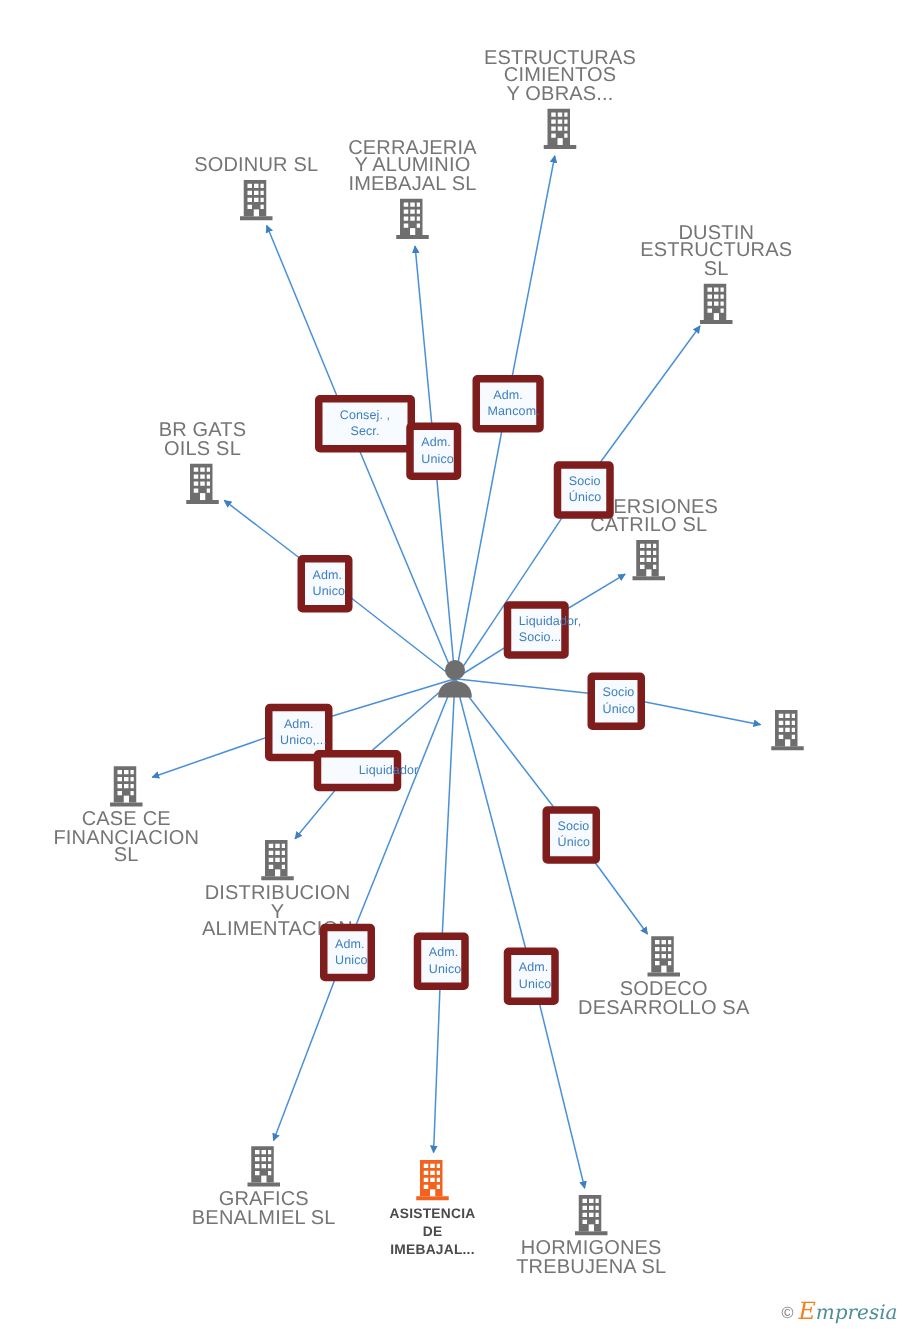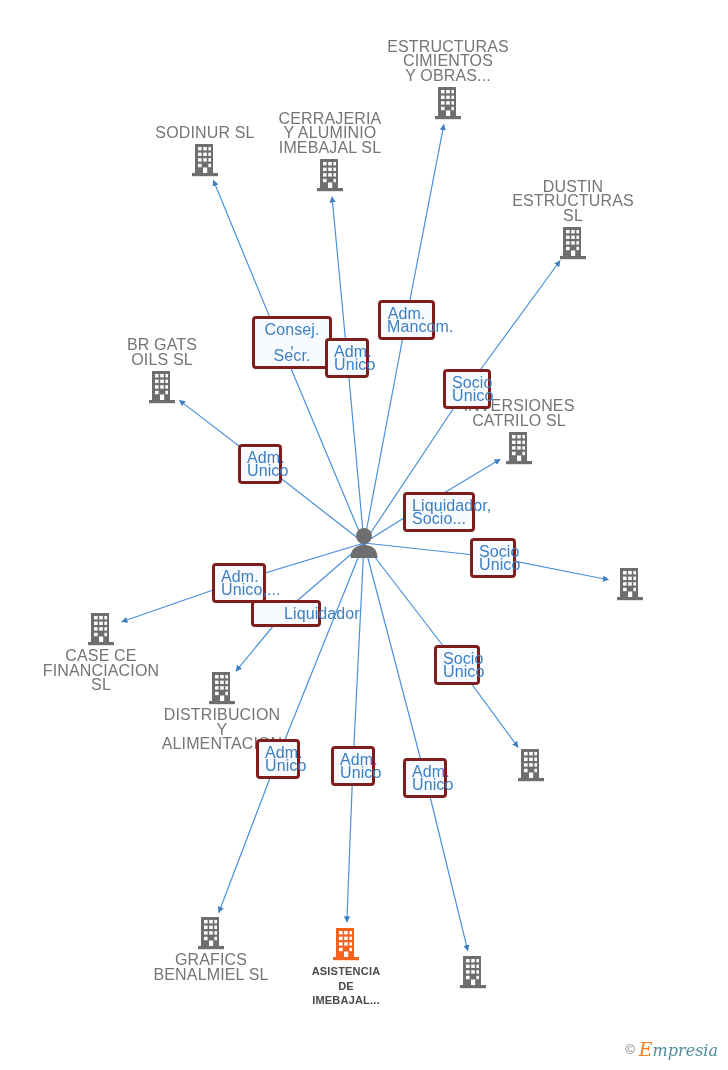--- a/index.html
+++ b/index.html
@@ -55,24 +55,24 @@
     color:#4a4a4a;
     font-weight:bold;
     font-size:11px;
     letter-spacing:.2px;
   }
   
   .badge{
     position:absolute;
     box-sizing:border-box;
     background:#f7fbff;
-    border:3px solid #7f1d1d;
+    border:6px solid #7f1d1d;
     border-radius:4px;
     color:#3d7fc1;
-    font-size:16px;
+    font-size:10px;
     line-height:13px;
     text-align:center;
     padding:4px 6px;
     white-space:pre-line;
     letter-spacing:.1px;
   }
   
   #watermark{
     position:absolute;
     right:10px;
@@ -377,20 +377,22 @@
               <rect x="13.2" y="9.6" width="3.6" height="3.4"></rect>
               <rect x="18.4" y="9.6" width="2.6" height="3.4"></rect>
               <rect x="8" y="15.2" width="3.6" height="3.4"></rect>
               <rect x="13.2" y="15.2" width="3.6" height="3.4"></rect>
               <rect x="18.4" y="15.2" width="2.6" height="3.4"></rect>
               <rect x="8" y="20.8" width="3.6" height="3.4"></rect>
               <rect x="18.4" y="20.8" width="2.6" height="3.4"></rect>
               <rect x="13" y="24.5" width="4.2" height="5.5"></rect>
             </g>
           </svg></span>
+        <span class="caption">SODECO
+DESARROLLO SA</span>
       </div>
       <div class="node cap-bottom" style="top: 916px; left: 211px;">
         <span class="glyph"><svg width="30" height="34" viewBox="0 0 30 34" xmlns="http://www.w3.org/2000/svg">
             <g fill="#6e6e6e">
               <rect x="5" y="1" width="18" height="29"></rect>
               <rect x="2" y="30" width="26" height="3.2"></rect>
             </g>
             <g fill="#ffffff">
               <rect x="8" y="4" width="3.6" height="3.4"></rect>
               <rect x="13.2" y="4" width="3.6" height="3.4"></rect>
@@ -448,32 +450,34 @@
               <rect x="13.2" y="9.6" width="3.6" height="3.4"></rect>
               <rect x="18.4" y="9.6" width="2.6" height="3.4"></rect>
               <rect x="8" y="15.2" width="3.6" height="3.4"></rect>
               <rect x="13.2" y="15.2" width="3.6" height="3.4"></rect>
               <rect x="18.4" y="15.2" width="2.6" height="3.4"></rect>
               <rect x="8" y="20.8" width="3.6" height="3.4"></rect>
               <rect x="18.4" y="20.8" width="2.6" height="3.4"></rect>
               <rect x="13" y="24.5" width="4.2" height="5.5"></rect>
             </g>
           </svg></span>
+        <span class="caption">HORMIGONES
+TREBUJENA SL</span>
       </div>
     </div>
   <div id="badges-layer">
       <div class="badge" style="left: 252px; top: 316px; width: 80px; min-height: 38px;">Consej. ,
 Secr.</div>
       <div class="badge" style="left: 325px; top: 338px; width: 44px; min-height: 36px;">Adm.
 Unico</div>
       <div class="badge" style="left: 378px; top: 300px; width: 57px; min-height: 36px;">Adm.
 Mancom.</div>
       <div class="badge" style="left: 443px; top: 369px; width: 48px; min-height: 38px;">Socio
 Único</div>
-      <div class="badge" style="left: 403px; top: 492px; width: 72px; min-height: 36px;">Liquidador,
+      <div class="badge" style="left: 403px; top: 481px; width: 52px; min-height: 36px;">Liquidador,
 Socio...</div>
       <div class="badge" style="left: 238px; top: 444px; width: 44px; min-height: 36px;">Adm.
 Unico</div>
       <div class="badge" style="left: 470px; top: 538px; width: 46px; min-height: 38px;">Socio
 Único</div>
       <div class="badge" style="left: 212px; top: 563px; width: 54px; min-height: 36px;">Adm.
 Unico,...</div>
       <div class="badge" style="left: 251px; top: 600px; width: 70px; min-height: 21px; padding-left: 30px;">Liquidador</div>
       <div class="badge" style="left: 434px; top: 645px; width: 46px; min-height: 38px;">Socio
 Único</div>

